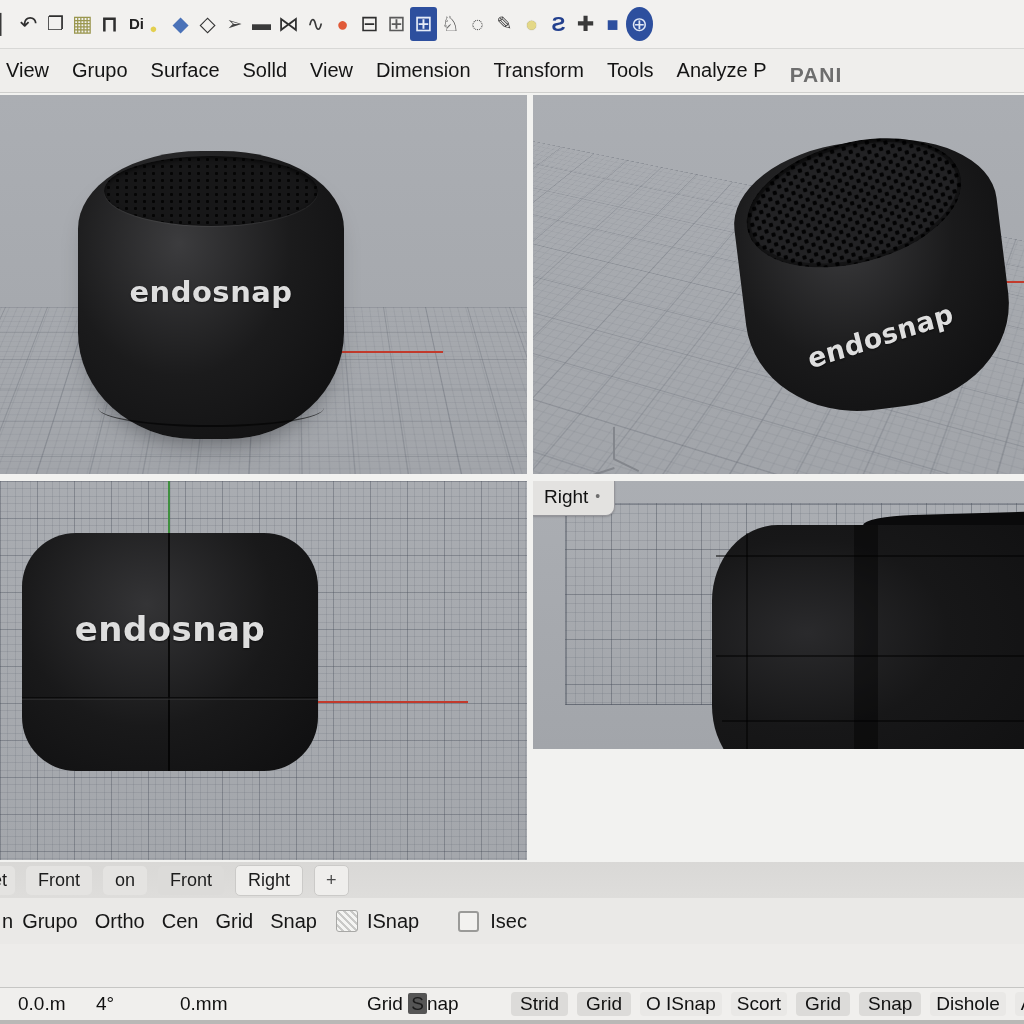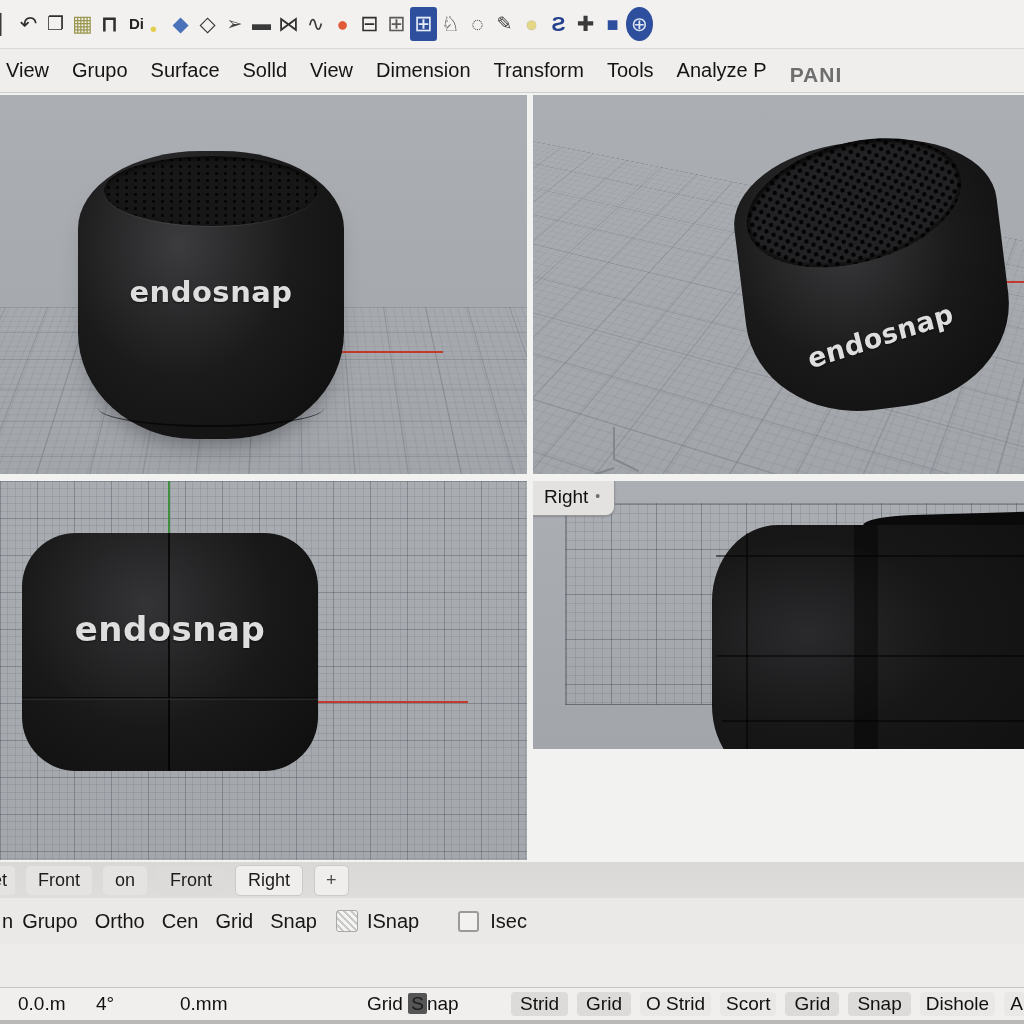--- a/index.html
+++ b/index.html
@@ -289,21 +289,21 @@
   <div class="footer-gap"></div>
 
   <div class="statusbar">
     <span class="sb sb-coords">0.0.m</span>
     <span class="sb sb-angle">4°</span>
     <span class="sb sb-dist">0.mm</span>
     <span class="sb sb-gridsnap"><span>Grid </span><span class="sel-s">S</span><span>nap</span></span>
     <span class="sb-right">
       <span class="sb-pill">Strid</span>
       <span class="sb-pill">Grid</span>
-      <span class="sb-plain">O Strid</span>
+      <span class="sb-plain">O ISnap</span>
       <span class="sb-plain">Scort</span>
       <span class="sb-pill">Grid</span>
       <span class="sb-pill">Snap</span>
       <span class="sb-plain">Dishole</span>
       <span class="sb-plain">Ard</span>
 
     </span>
   </div>
 
 </div>

